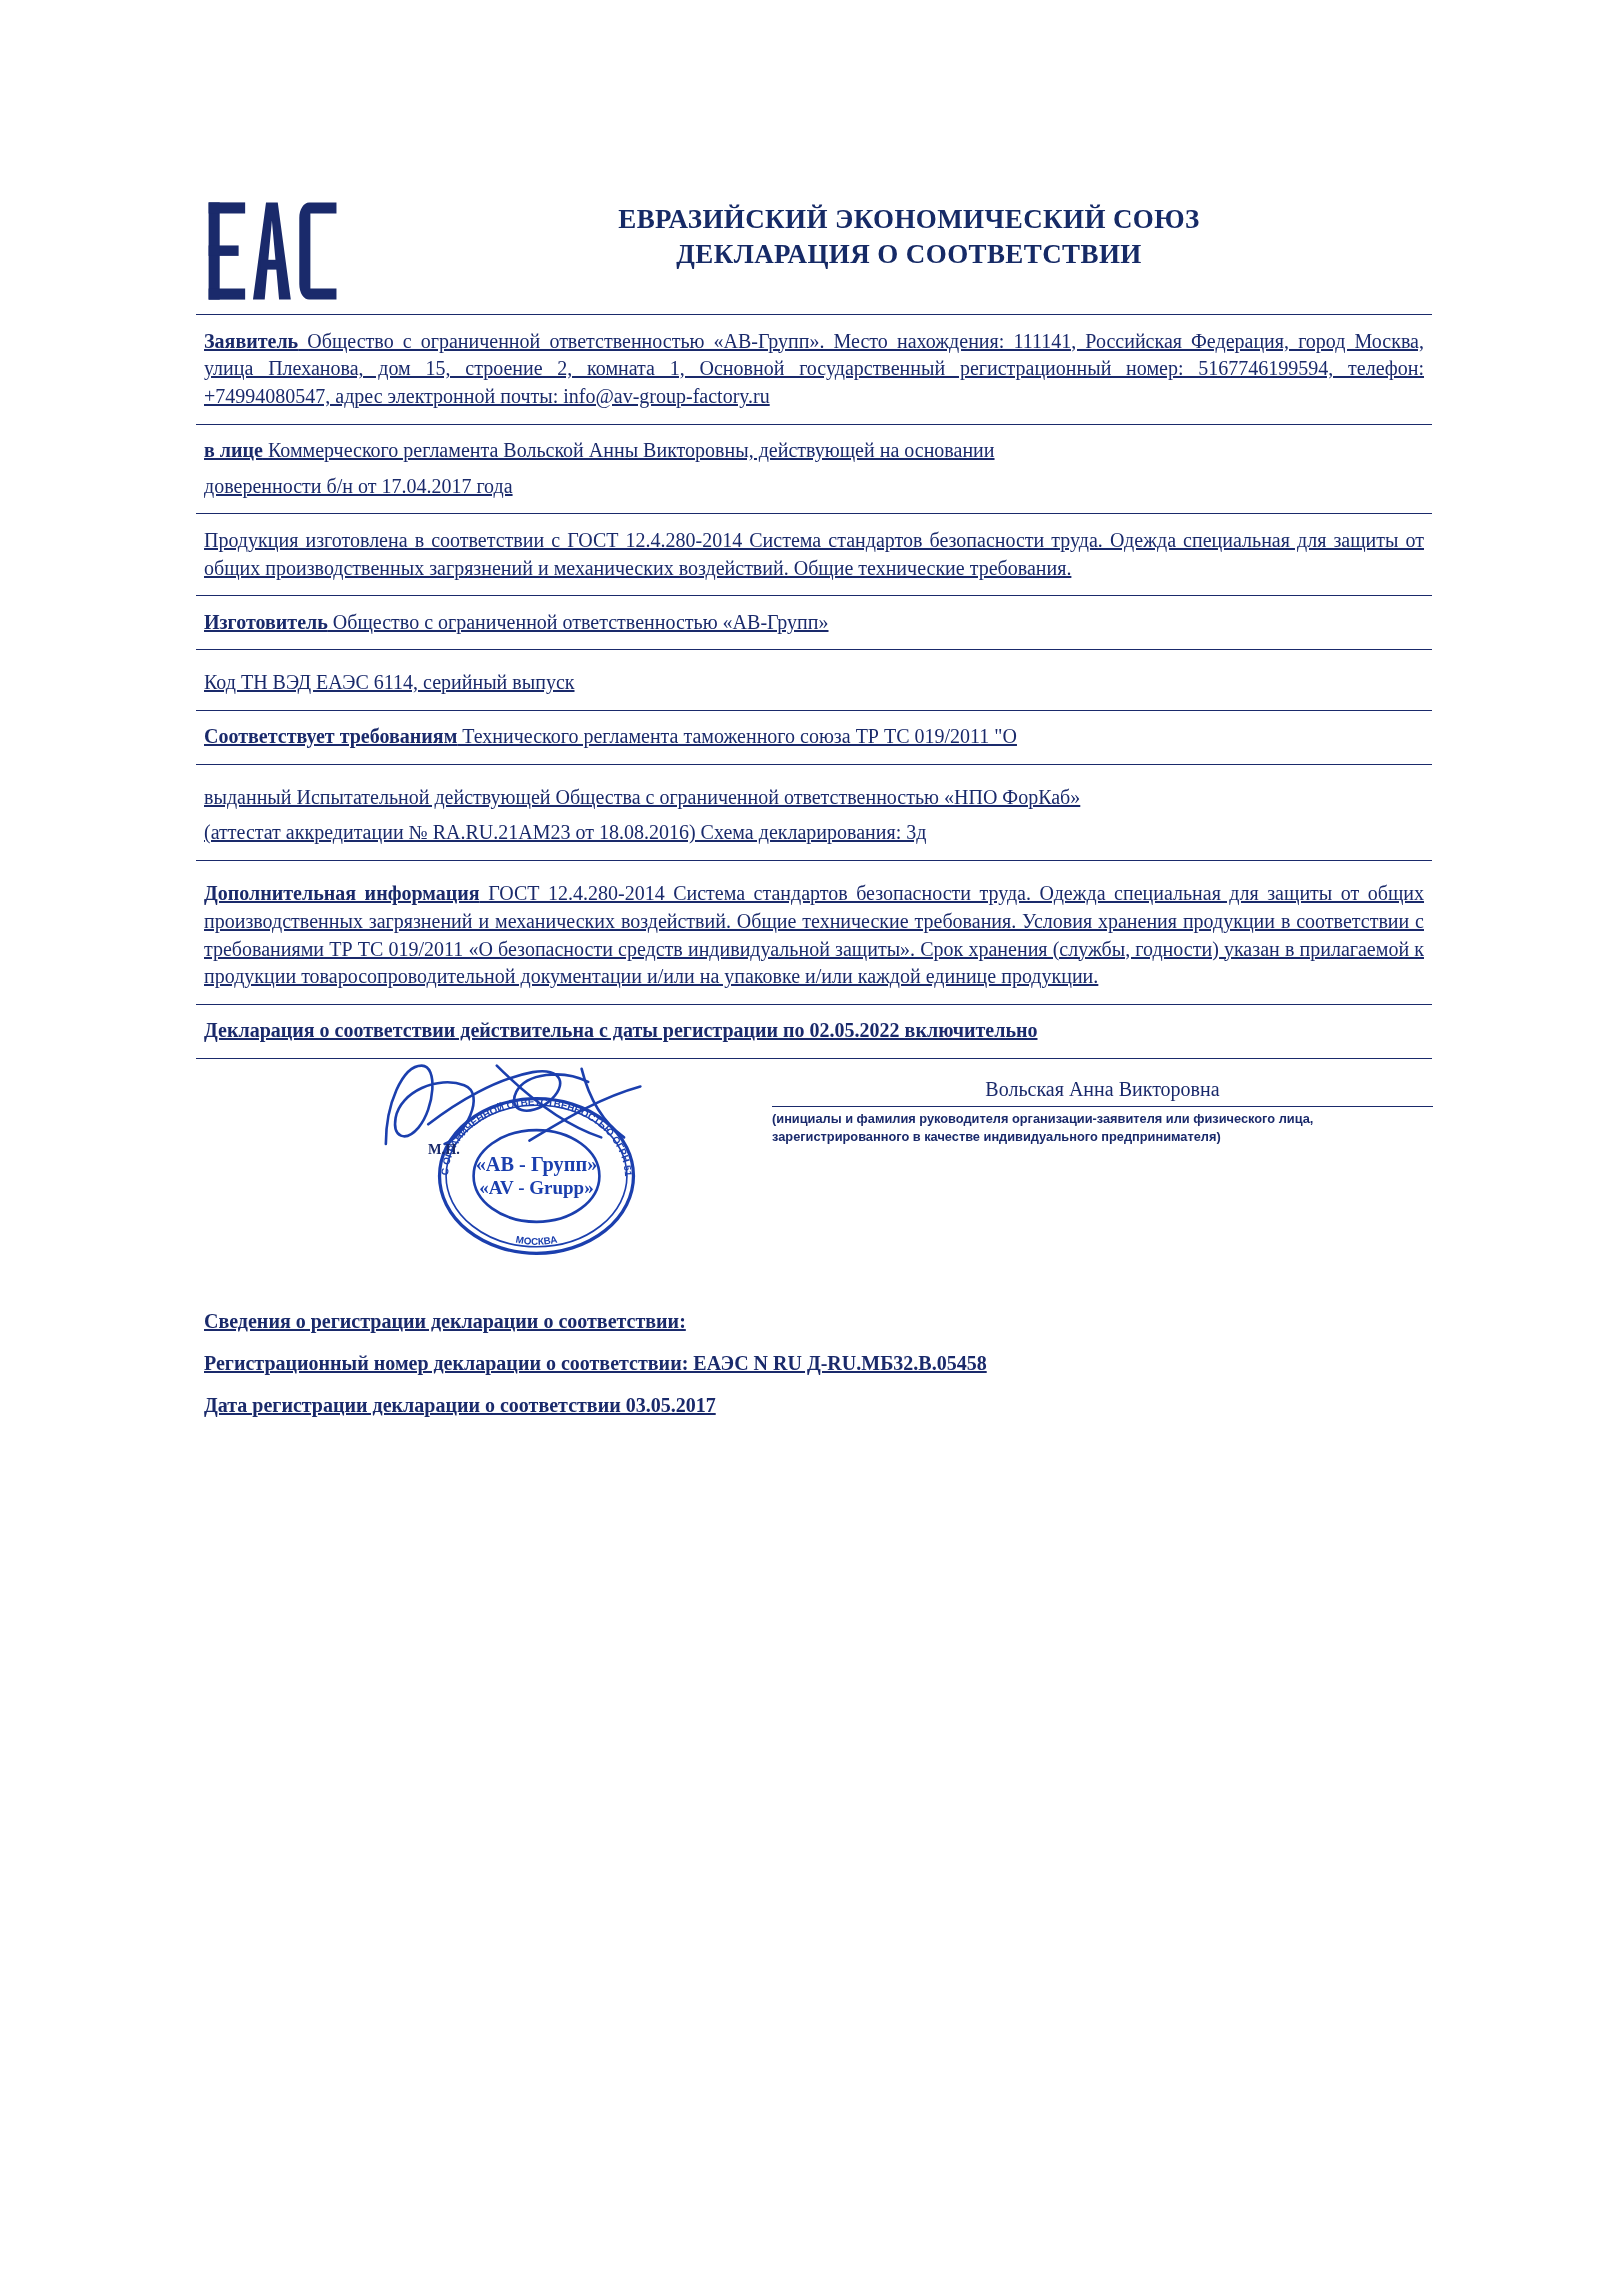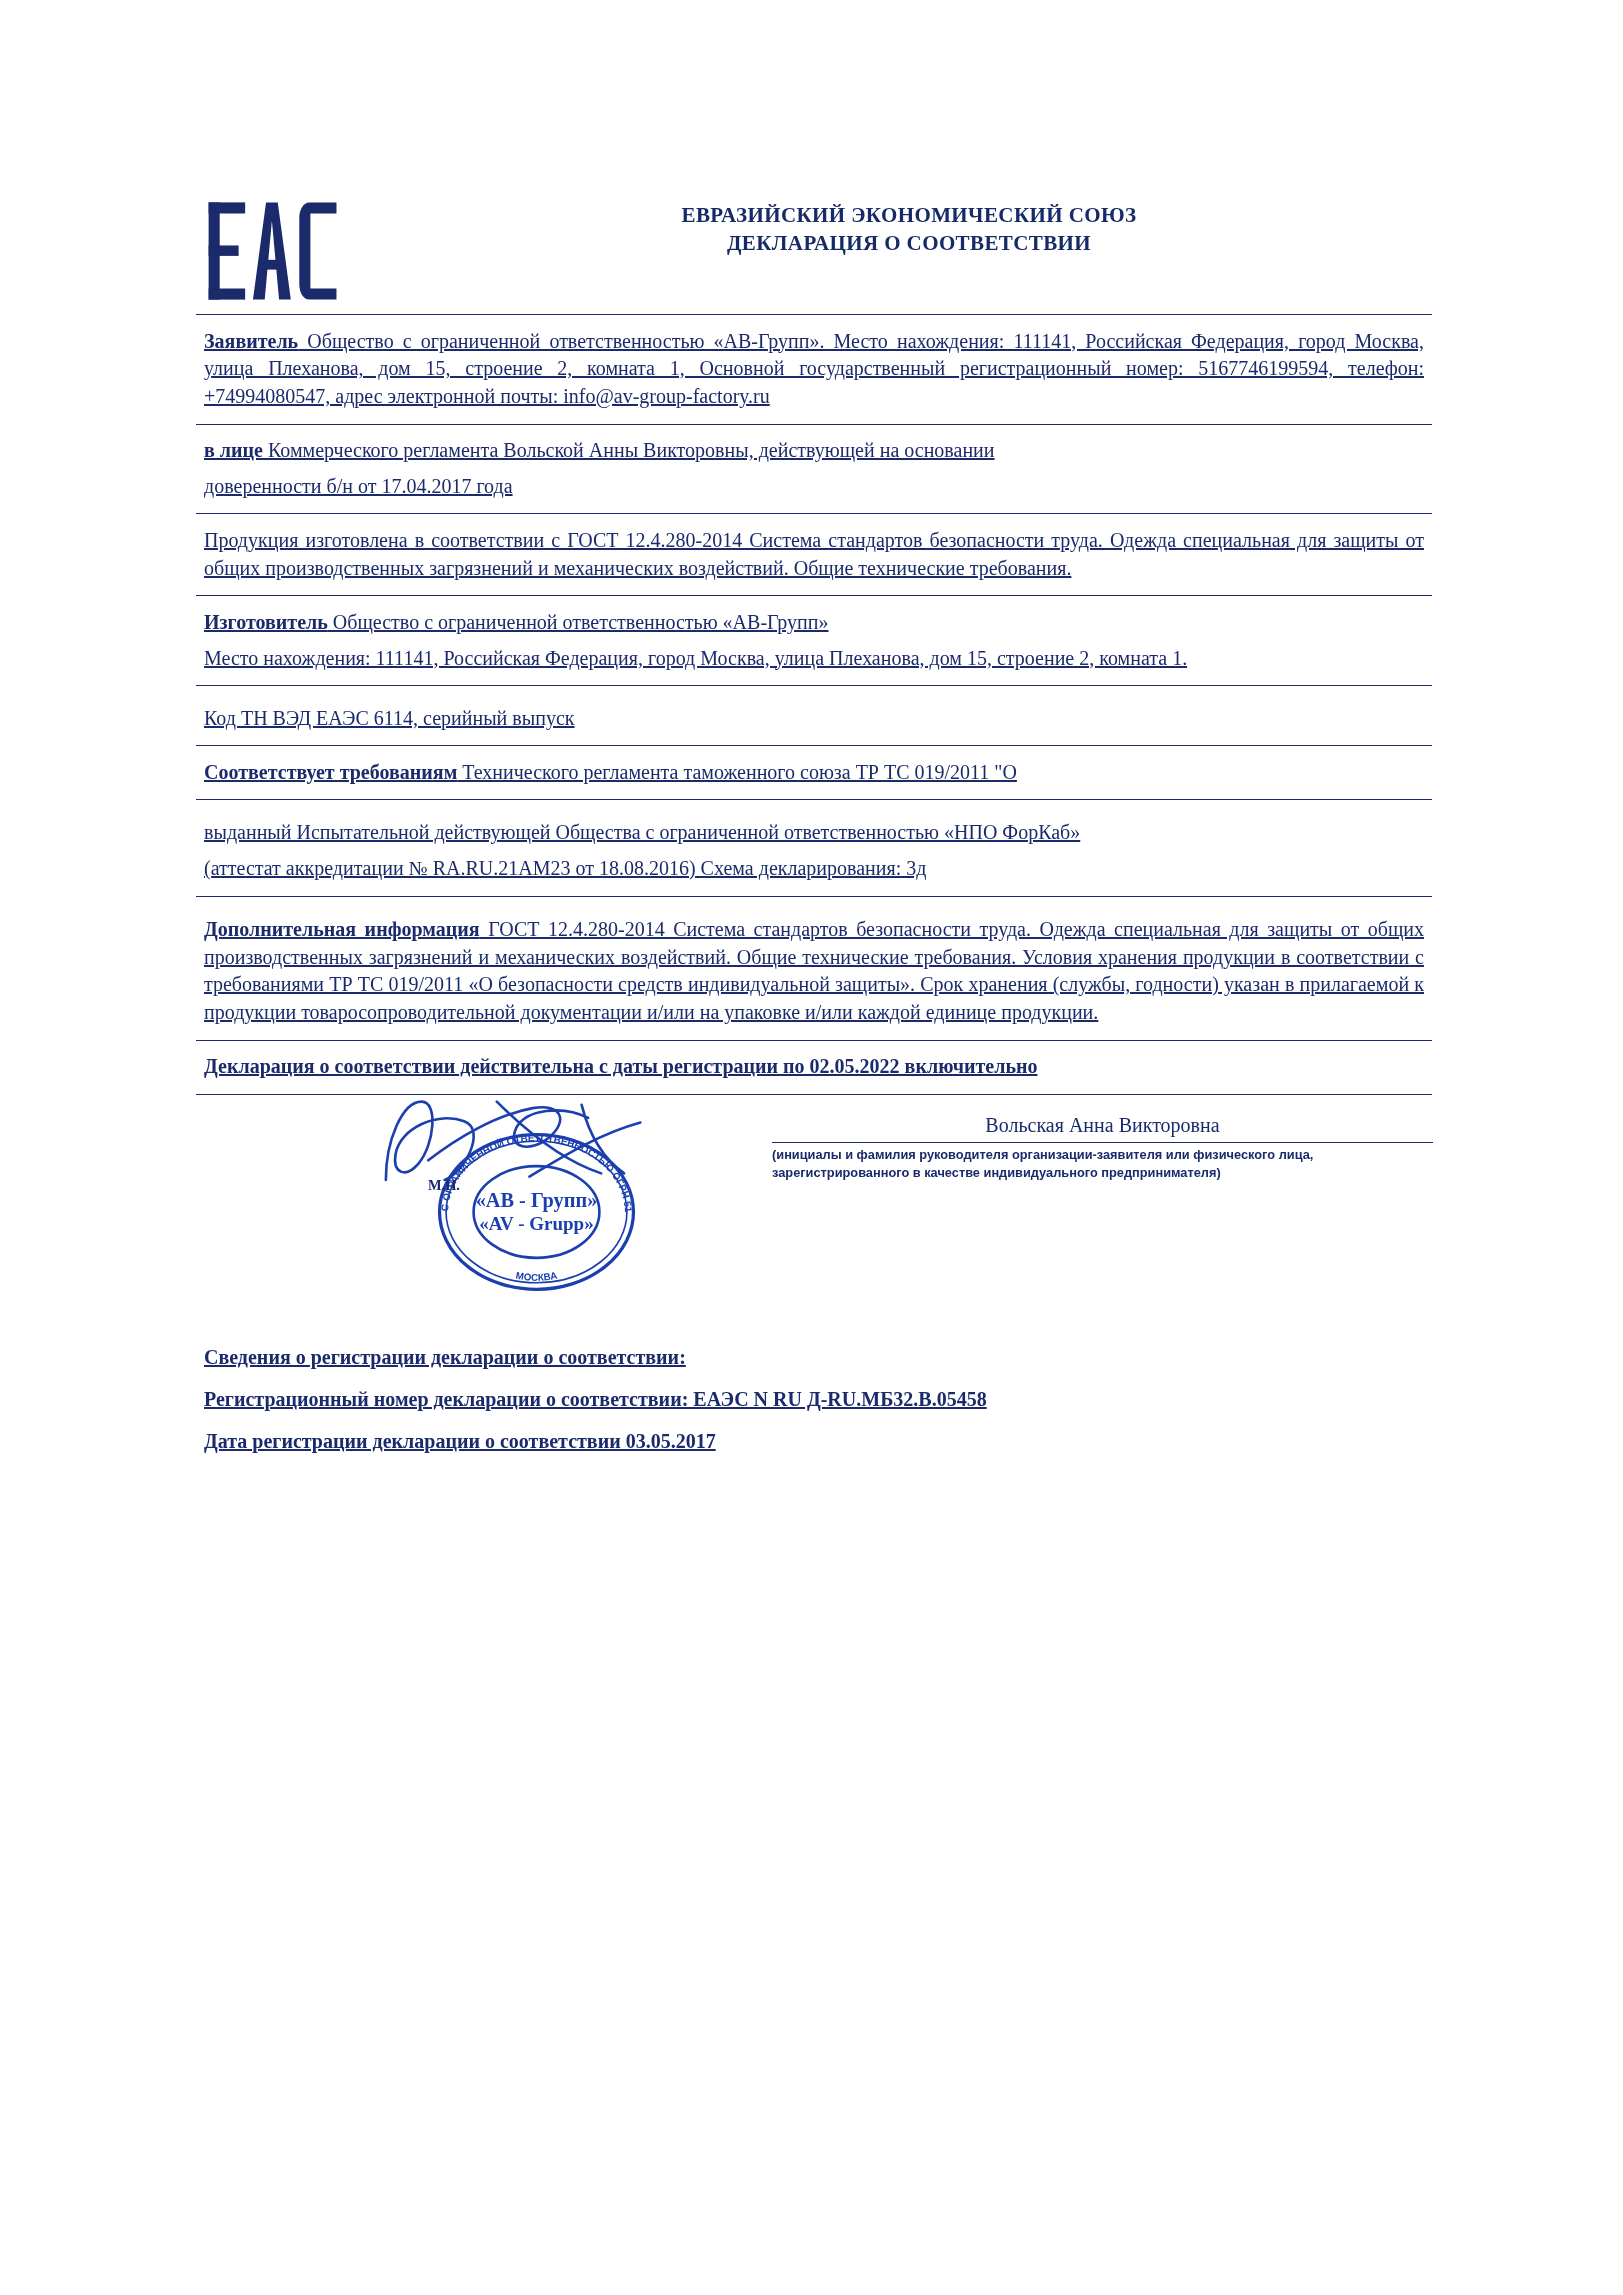--- a/index.html
+++ b/index.html
@@ -42,21 +42,21 @@
   }
   .eac-mark svg { display:block; }
   .title-block {
     position: absolute;
     left: 288px;
     top: 11.8px;
     width: 850px;
     text-align: center;
   }
   .title-line {
-    font-size: 21px;
+    font-size: 27px;
     font-weight: bold;
     letter-spacing: 0.4px;
     line-height: 1.32;
     color: #162a66;
   }
   
   .rule {
     border-top: 1.3px solid #1a2a6b;
     margin: 0;
   }
@@ -177,21 +177,20 @@
     </div>
 
     <div class="rule"></div>
     <div class="sect">
       <p class="ln just">Продукция изготовлена в соответствии с ГОСТ 12.4.280-2014 Система стандартов безопасности труда. Одежда специальная для защиты от общих производственных загрязнений и механических воздействий. Общие технические требования.</p>
     </div>
 
     <div class="rule"></div>
     <div class="sect">
       <p class="ln"><b>Изготовитель</b><span> Общество с ограниченной ответственностью «АВ-Групп»</span></p>
-      <p class="ln">Место нахождения: 111141, Российская Федерация, город Москва, улица Плеханова, дом 15, строение 2, комната 1.</p>
     </div>
 
     <div class="rule"></div>
     <div class="sect">
       <div class="small-gap"></div>
       <p class="ln">Код ТН ВЭД ЕАЭС 6114, серийный выпуск</p>
     </div>
 
     <div class="rule"></div>
     <div class="sect">

